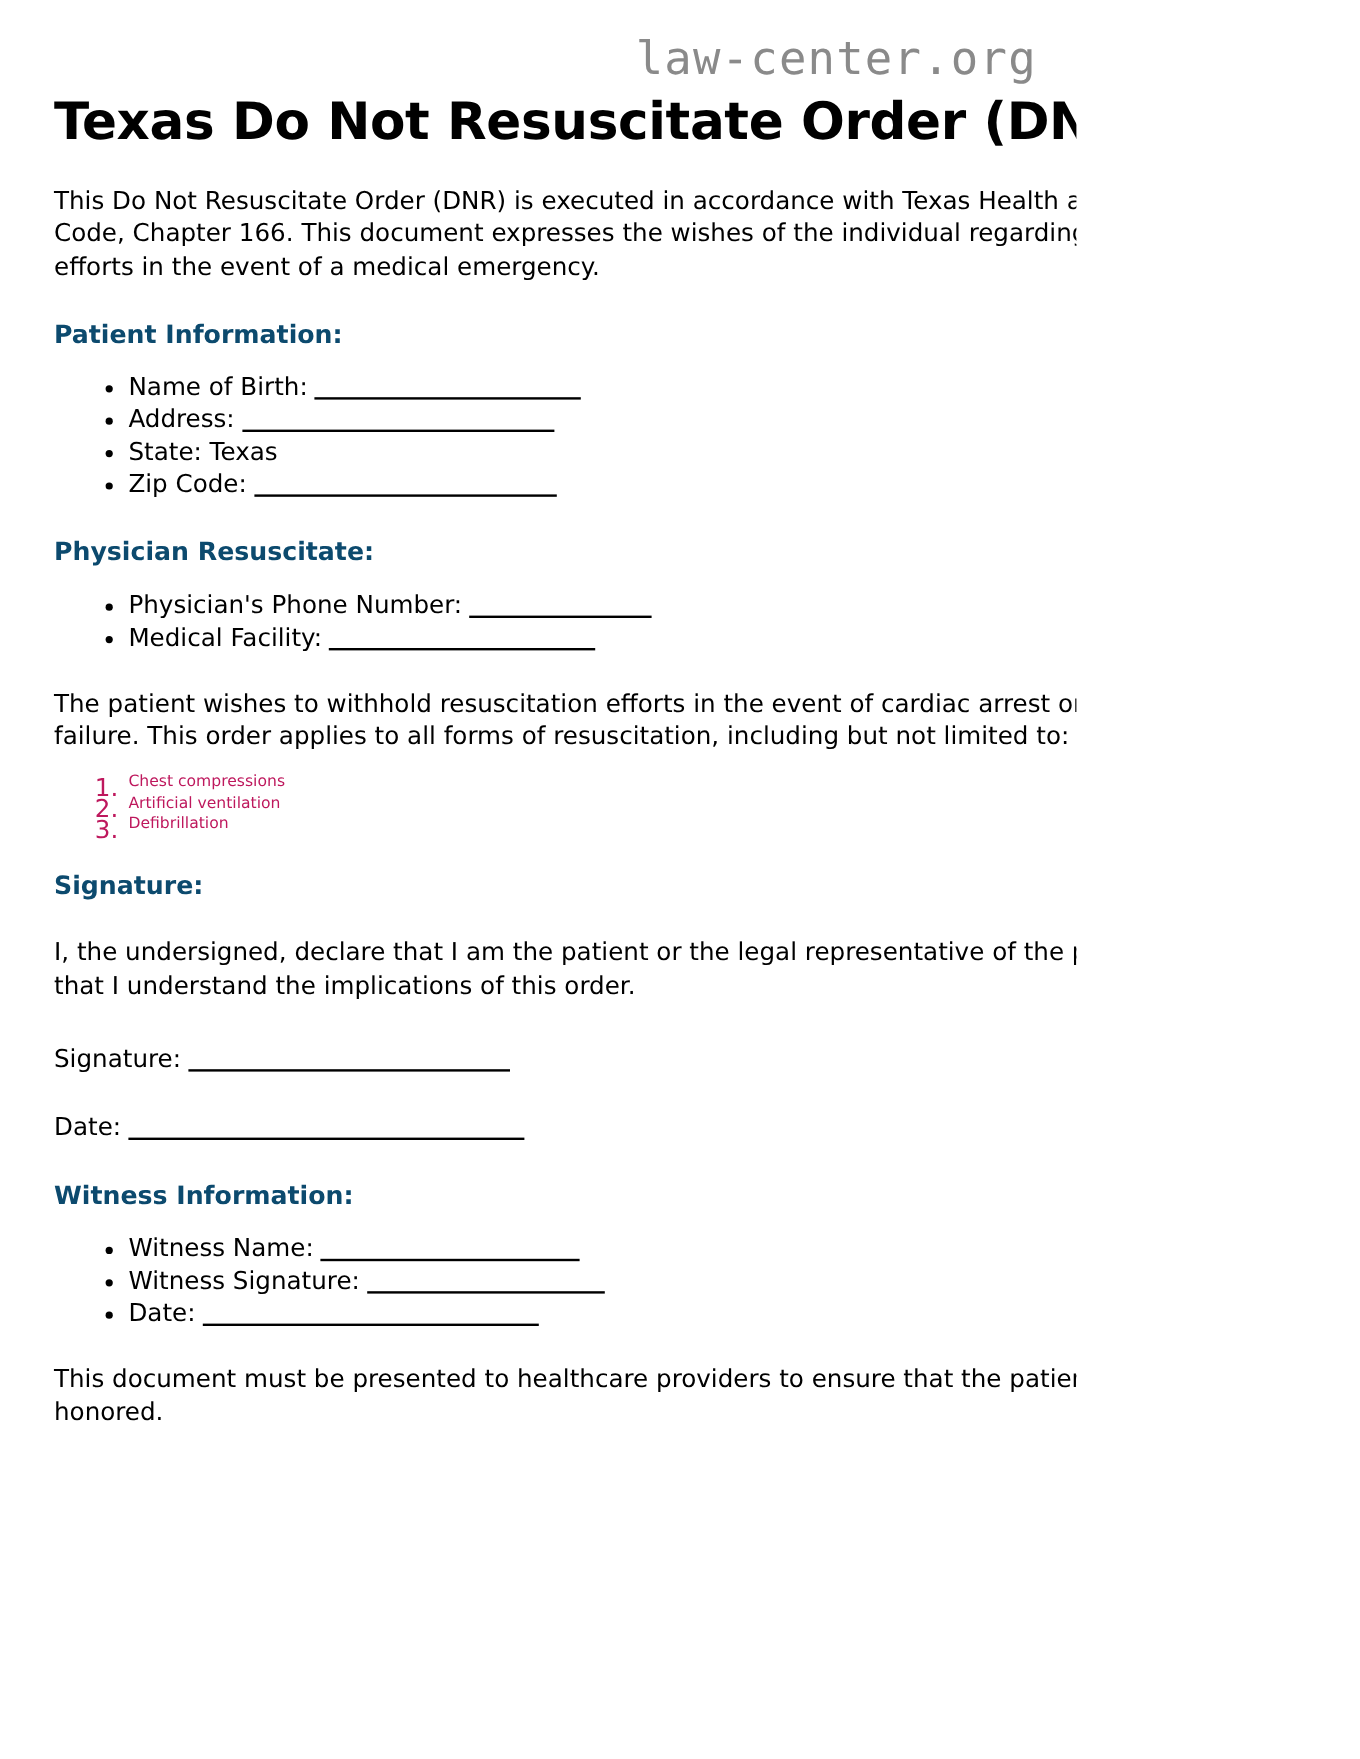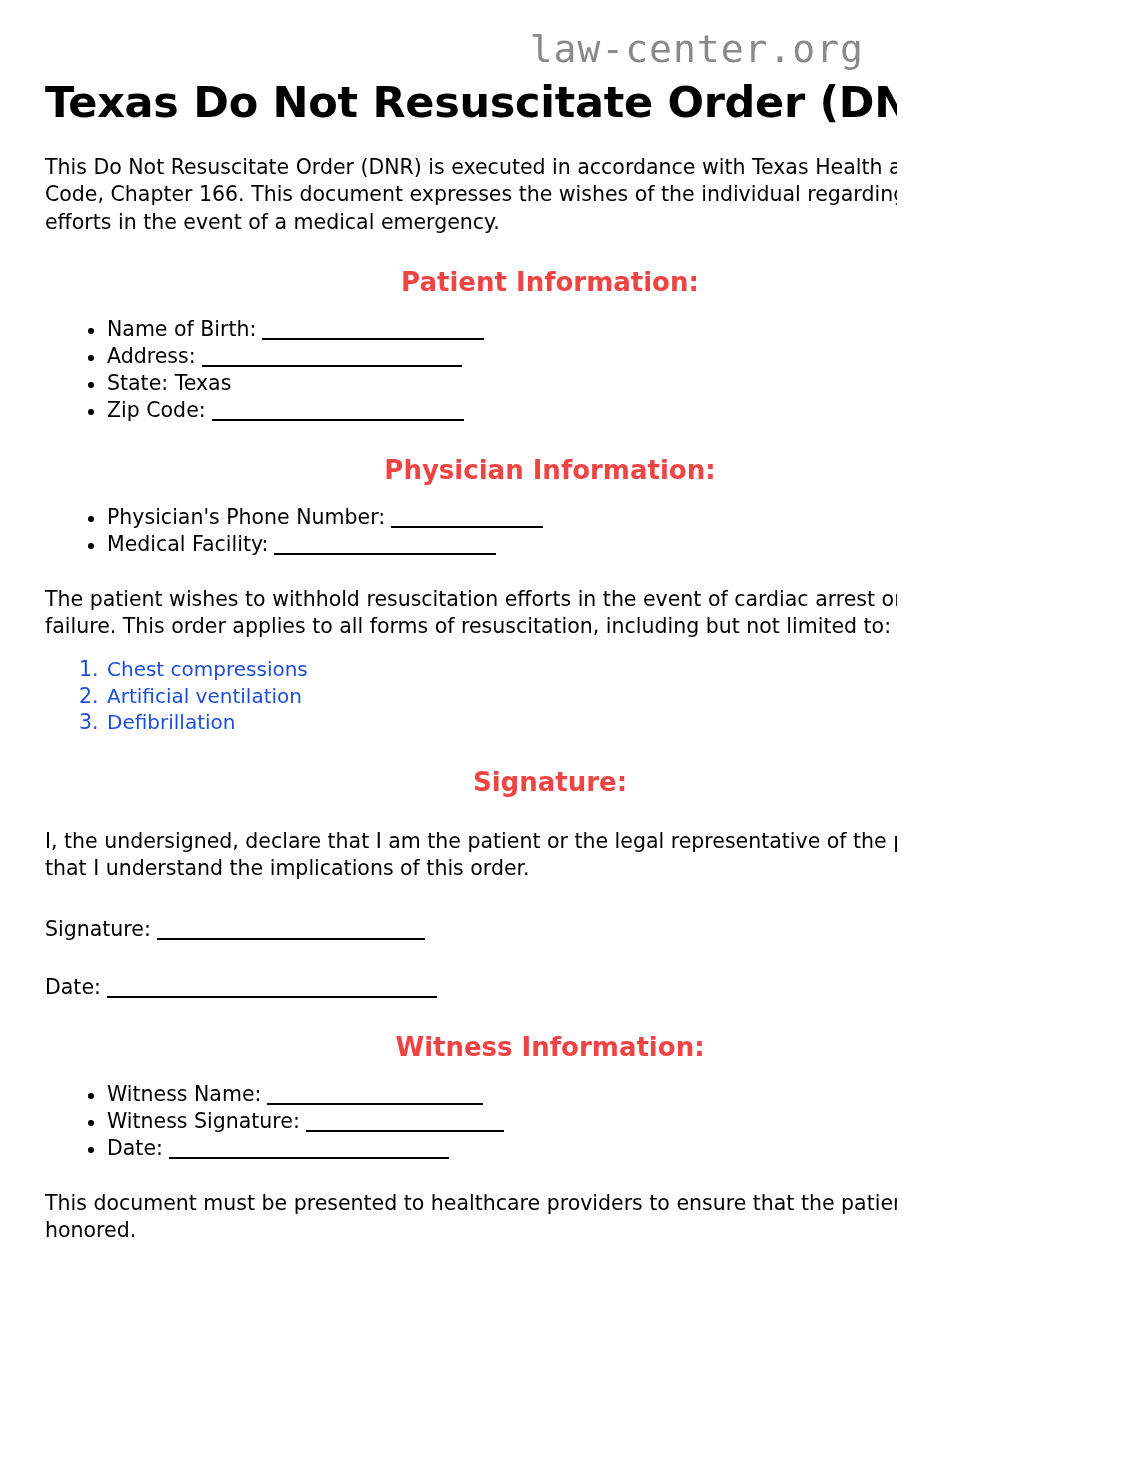--- a/index.html
+++ b/index.html
@@ -43,26 +43,25 @@
     color: #000;
   }
   p.body-text {
     font-size: 20.5px;
     line-height: 1.33;
     margin: 28px 0 0 0;
     color: #000;
     max-width: 1008px;
   }
   h2.section-heading {
-    font-size: 26px;
+    font-size: 21px;
     font-weight: bold;
     margin: 30px 0 0 0;
     line-height: 1.3;
-    color: #ef4444;
-    text-align: center;
+    color: #0c4a6e;
   }
   ul.field-list {
     list-style: none;
     margin: 16px 0 0 0;
     padding: 0 0 0 34px;
   }
   ul.field-list li {
     position: relative;
     font-size: 20.5px;
     line-height: 1.32;
@@ -82,24 +81,24 @@
   }
   ol.wish-list {
     list-style: none;
     counter-reset: wishnum;
     margin: 16px 0 0 0;
     padding: 0 0 0 34px;
   }
   ol.wish-list li {
     position: relative;
     counter-increment: wishnum;
-    font-size: 20px;
+    font-size: 13px;
     line-height: 1.33;
     padding-left: 28px;
-    color: #1d4ed8;
+    color: #be185d;
   }
   ol.wish-list li::before {
     content: counter(wishnum) ".";
     position: absolute;
     left: 0;
     top: 0;
     font-size: 20.5px;
   }
   .blank {
     display: inline-block;
@@ -130,21 +129,21 @@
     <p class="body-text">This Do Not Resuscitate Order (DNR) is executed in accordance with Texas Health and Safety Code, Chapter 166. This document expresses the wishes of the individual regarding resuscitation efforts in the event of a medical emergency.</p>
 
     <h2 class="section-heading">Patient Information:</h2>
     <ul class="field-list">
       <li><span>Name of Birth:</span><span class="blank" style="width:222px"></span></li>
       <li><span>Address:</span><span class="blank" style="width:260px"></span></li>
       <li><span>State: Texas</span></li>
       <li><span>Zip Code:</span><span class="blank" style="width:252px"></span></li>
     </ul>
 
-    <h2 class="section-heading">Physician Information:</h2>
+    <h2 class="section-heading">Physician Resuscitate:</h2>
     <ul class="field-list">
       <li><span>Physician's Phone Number:</span><span class="blank" style="width:152px"></span></li>
       <li><span>Medical Facility:</span><span class="blank" style="width:222px"></span></li>
     </ul>
 
     <p class="body-text">The patient wishes to withhold resuscitation efforts in the event of cardiac arrest or respiratory failure. This order applies to all forms of resuscitation, including but not limited to:</p>
     <ol class="wish-list">
       <li>Chest compressions</li>
       <li>Artificial ventilation</li>
       <li>Defibrillation</li>

